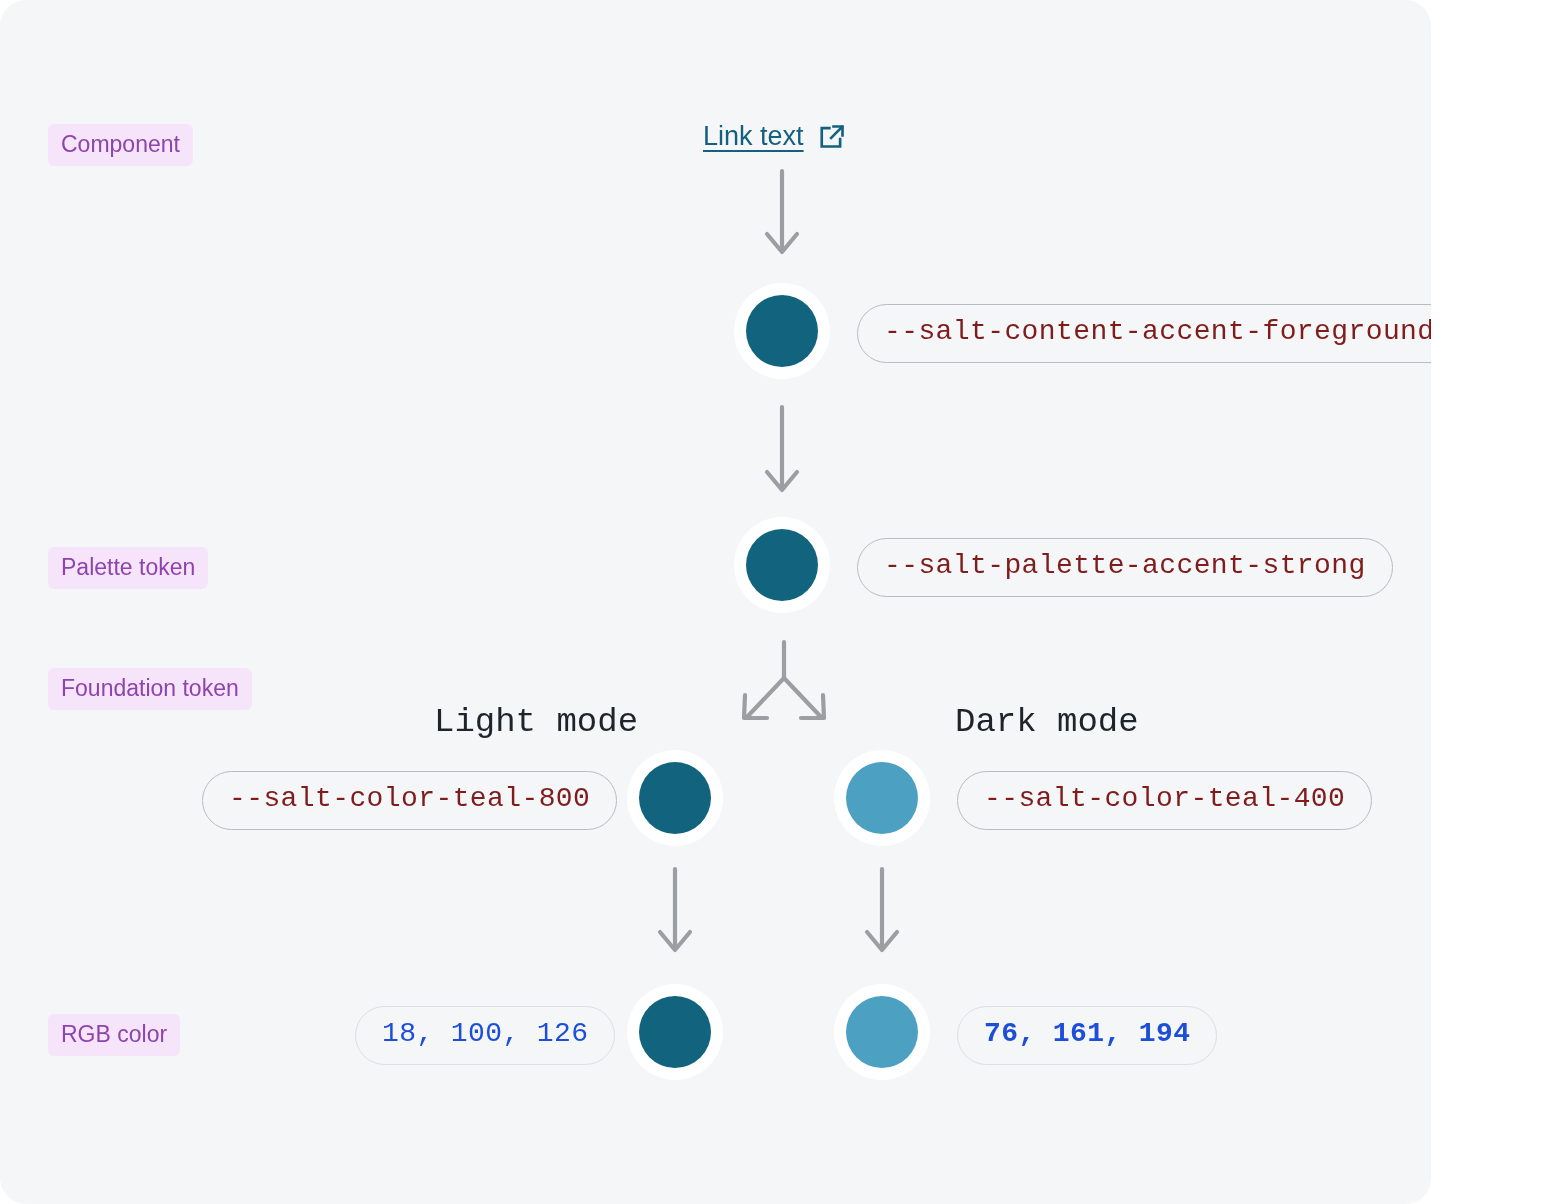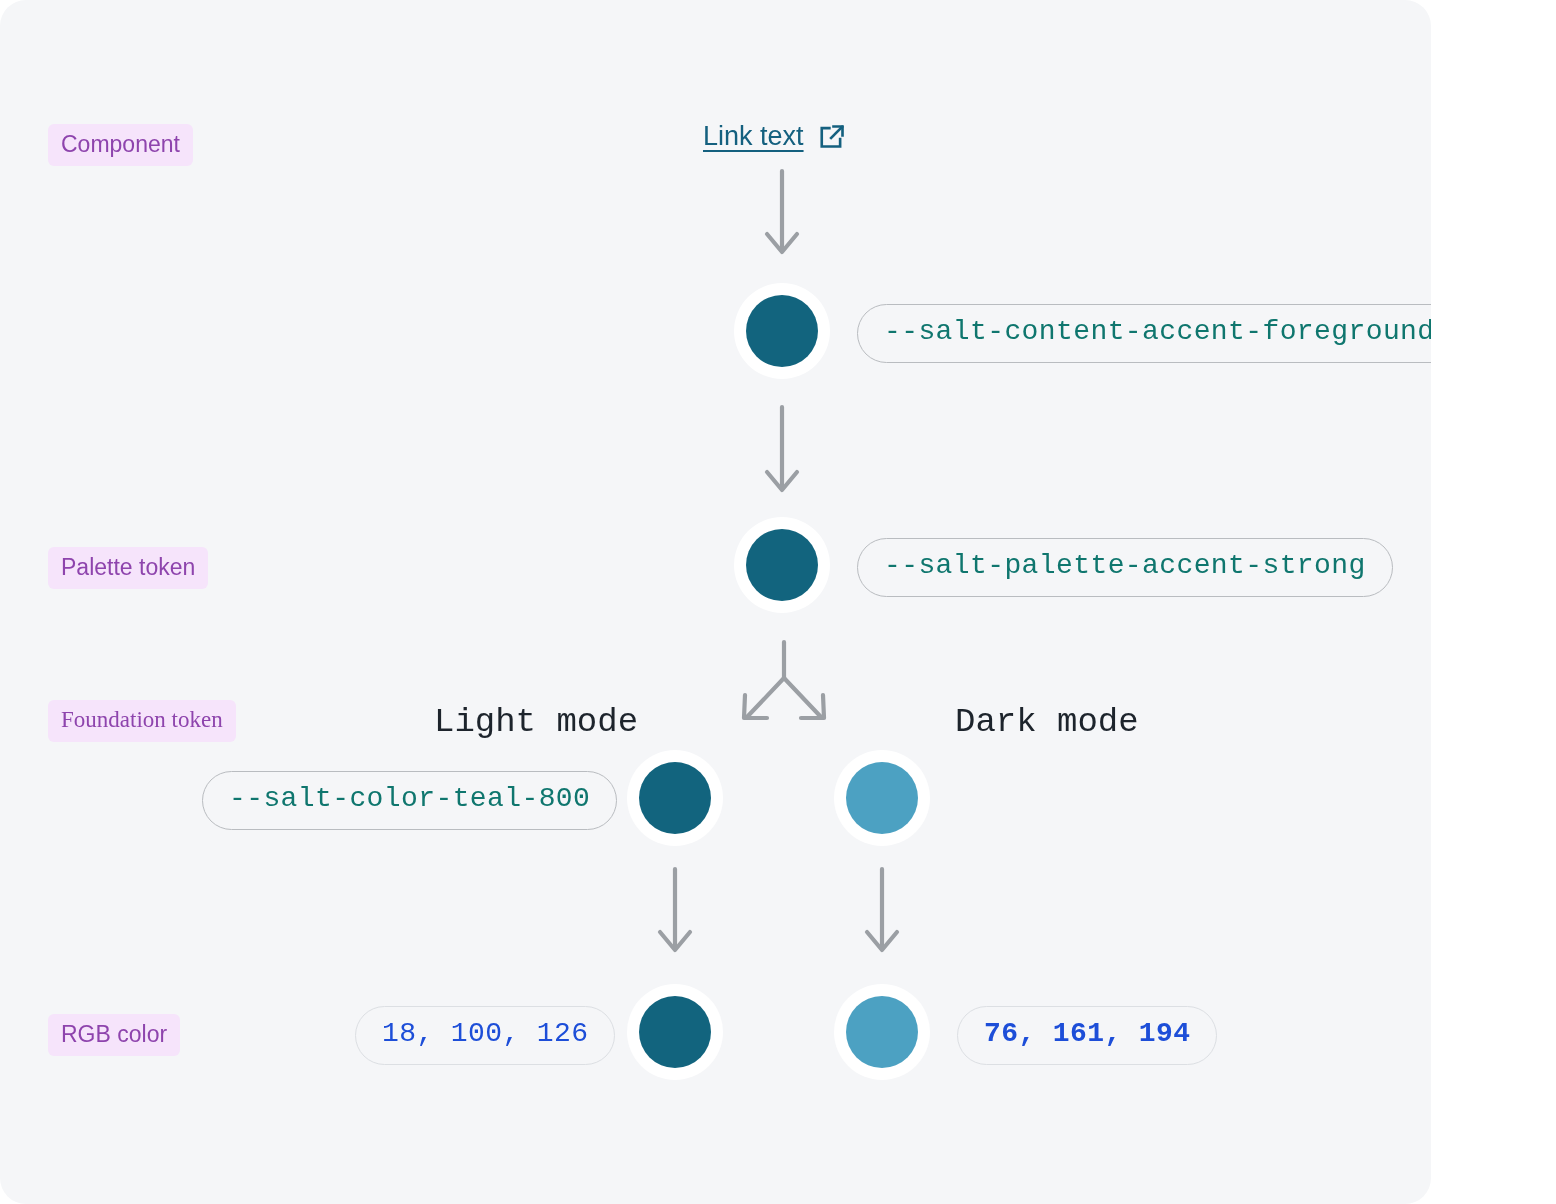--- a/index.html
+++ b/index.html
@@ -77,21 +77,21 @@
     height: 72px;
     border-radius: 50%;
   }
 
   
   .pill {
     position: absolute;
     border: 1.6px solid #b9bcc0;
     border-radius: 999px;
     background: transparent;
-    color: #0f766e;
+    color: #7f1d1d;
     font-family: "Liberation Mono", monospace;
     font-size: 28px;
     letter-spacing: 0.4px;
     padding: 12px 26px 14px 26px;
     white-space: nowrap;
     line-height: 1.1;
     box-sizing: border-box;
   }
   .pill.muted {
     border-color: #dcdfe3;
@@ -115,21 +115,21 @@
 </head>
 <body>
 
 <div id="canvas">
 
   <div class="chip" style="left:48px; top:124px;">Component</div>
 
 
   <div class="chip" style="left:48px; top:547px;">Palette token</div>
 
-  <div class="chip" style="left:48px; top:700px;font-family:Liberation Serif, serif;">Foundation token</div>
+  <div class="chip" style="left:48px; top:668px;">Foundation token</div>
 
   <div class="chip" style="left:48px; top:1014px;">RGB color</div>
 
   <div class="link-wrap" style="left:703px; top:121px;">
     <span class="link-text">Link text</span>
     <span class="ext-icon">
       <svg viewBox="0 0 24 24" width="30" height="30" fill="none" stroke="#14607f" stroke-width="2.1" stroke-linecap="square" stroke-linejoin="miter">
         <path d="M18.5 13.6 V19.6 H3.8 V4.9 H9.9"></path>
         <path d="M13.2 3.6 H20.4 V10.8"></path>
         <path d="M20.1 3.9 L11.3 12.7"></path>
@@ -175,20 +175,21 @@
   <div class="mode-label" style="left:955px; top:703px;">Dark mode</div>
 
   <div class="pill" style="left:202px; top:771px;">--salt-color-teal-800</div>
   <div class="swatch" style="left:627px; top:750px;">
     <i style="background:#12647e;"></i>
   </div>
 
   <div class="swatch" style="left:834px; top:750px;">
     <i style="background:#4ca1c2;"></i>
   </div>
+  <div class="pill" style="left:957px; top:771px;">--salt-color-teal-400</div>
 
   <div class="arrow" style="left:653px; top:866px;">
     <svg width="44" height="93" viewBox="0 0 44 93" fill="none" stroke="#9b9fa4" stroke-width="4.2" stroke-linecap="round" stroke-linejoin="round">
       <path d="M22 3 V82"></path>
       <path d="M7 66 L22 84 L37 66"></path>
     </svg>
   </div>
 
   <div class="arrow" style="left:860px; top:866px;">
     <svg width="44" height="93" viewBox="0 0 44 93" fill="none" stroke="#9b9fa4" stroke-width="4.2" stroke-linecap="round" stroke-linejoin="round">

